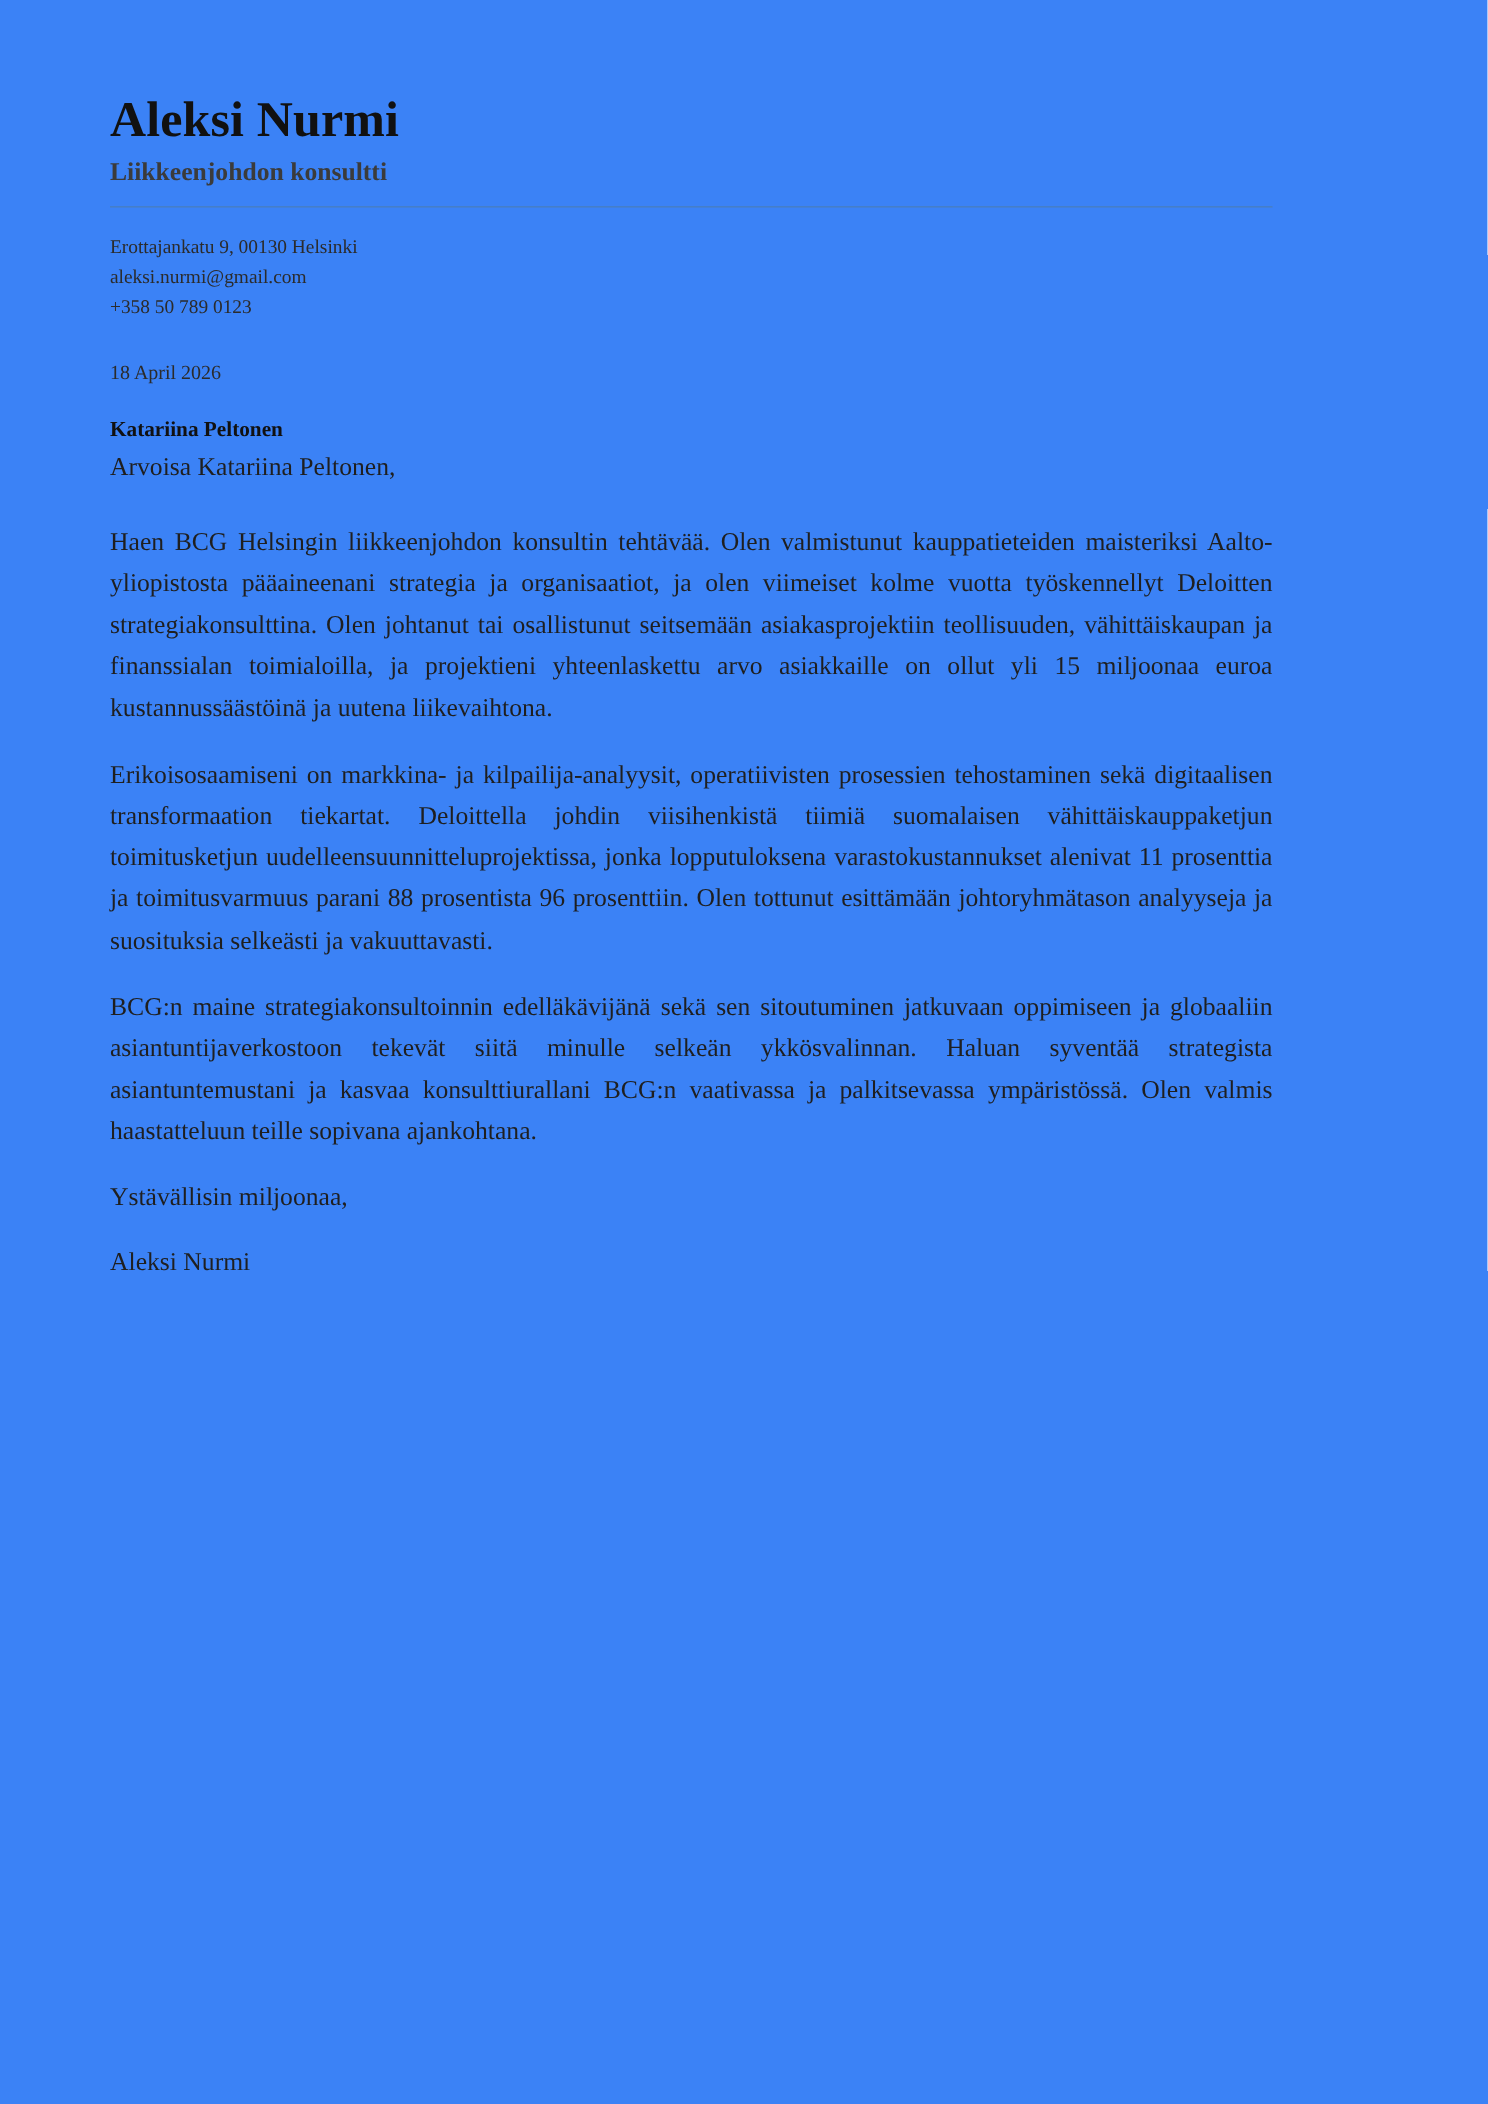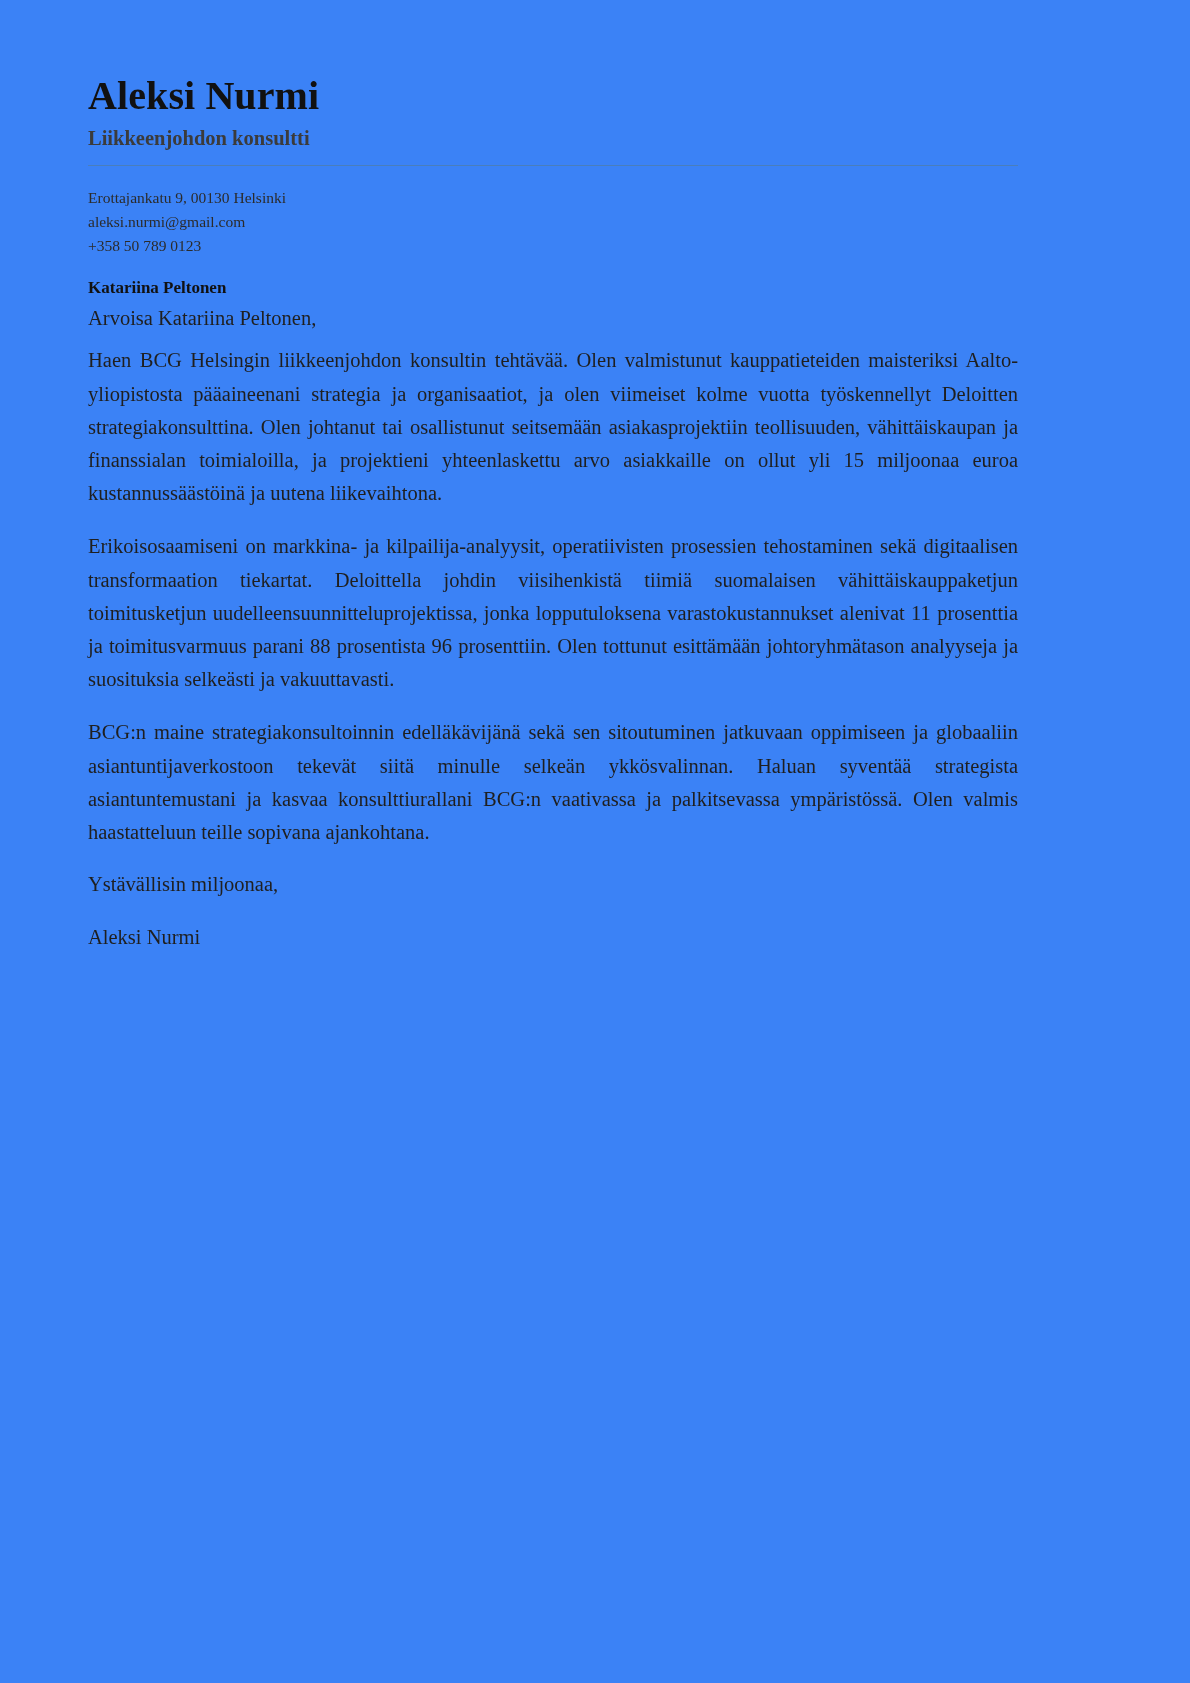--- a/index.html
+++ b/index.html
@@ -44,21 +44,21 @@
   }
   .rule {
     border: 0;
     border-top: 1.6px solid #4a7ebb;
     margin: 0 0 20px 0;
     width: 930px;
   }
 
   
   .contact-block {
-    margin: 0 0 18px 0;
+    margin: 0 0 30px 0;
   }
   .contact-line {
     font-size: 15.5px;
     line-height: 1.54;
     color: #2b2b2b;
   }
 
   
   .date-line {
     font-size: 16px;
@@ -81,21 +81,21 @@
   }
 
   
   .letter-body {
     width: 930px;
   }
   .salutation {
     font-size: 20.5px;
     line-height: 1.5;
     color: #1f1f1f;
-    margin: 0 0 11px 0;
+    margin: 0 0 28px 0;
   }
   .body-paragraph {
     font-size: 20.5px;
     line-height: 1.62;
     color: #1f1f1f;
     text-align: justify;
     text-justify: inter-word;
     margin: 0 0 20px 0;
   }
   .closing-line {
@@ -122,20 +122,21 @@
     <hr class="rule" style="border-top-color: rgb(74, 126, 187);">
   </div>
 
   <div class="contact-block">
     <div class="contact-line">Erottajankatu 9, 00130 Helsinki</div>
     <div class="contact-line">aleksi.nurmi@gmail.com</div>
     <div class="contact-line">+358 50 789 0123</div>
   </div>
 
   <div class="meta-block">
+    <div class="date-line">18 April 2026</div>
     <div class="recipient-name">Katariina Peltonen</div>
   </div>
 
   <div class="letter-body">
     <p class="salutation">Arvoisa Katariina Peltonen,</p>
     <p class="body-paragraph">Haen BCG Helsingin liikkeenjohdon konsultin tehtävää. Olen valmistunut kauppatieteiden maisteriksi Aalto-yliopistosta pääaineenani strategia ja organisaatiot, ja olen viimeiset kolme vuotta työskennellyt Deloitten strategiakonsulttina. Olen johtanut tai osallistunut seitsemään asiakasprojektiin teollisuuden, vähittäiskaupan ja finanssialan toimialoilla, ja projektieni yhteenlaskettu arvo asiakkaille on ollut yli 15 miljoonaa euroa kustannussäästöinä ja uutena liikevaihtona.</p>
     <p class="body-paragraph">Erikoisosaamiseni on markkina- ja kilpailija-analyysit, operatiivisten prosessien tehostaminen sekä digitaalisen transformaation tiekartat. Deloittella johdin viisihenkistä tiimiä suomalaisen vähittäiskauppaketjun toimitusketjun uudelleensuunnitteluprojektissa, jonka lopputuloksena varastokustannukset alenivat 11 prosenttia ja toimitusvarmuus parani 88 prosentista 96 prosenttiin. Olen tottunut esittämään johtoryhmätason analyyseja ja suosituksia selkeästi ja vakuuttavasti.</p>
     <p class="body-paragraph">BCG:n maine strategiakonsultoinnin edelläkävijänä sekä sen sitoutuminen jatkuvaan oppimiseen ja globaaliin asiantuntijaverkostoon tekevät siitä minulle selkeän ykkösvalinnan. Haluan syventää strategista asiantuntemustani ja kasvaa konsulttiurallani BCG:n vaativassa ja palkitsevassa ympäristössä. Olen valmis haastatteluun teille sopivana ajankohtana.</p>
     <p class="closing-line">Ystävällisin miljoonaa,</p>
     <p class="signature-name">Aleksi Nurmi</p>

